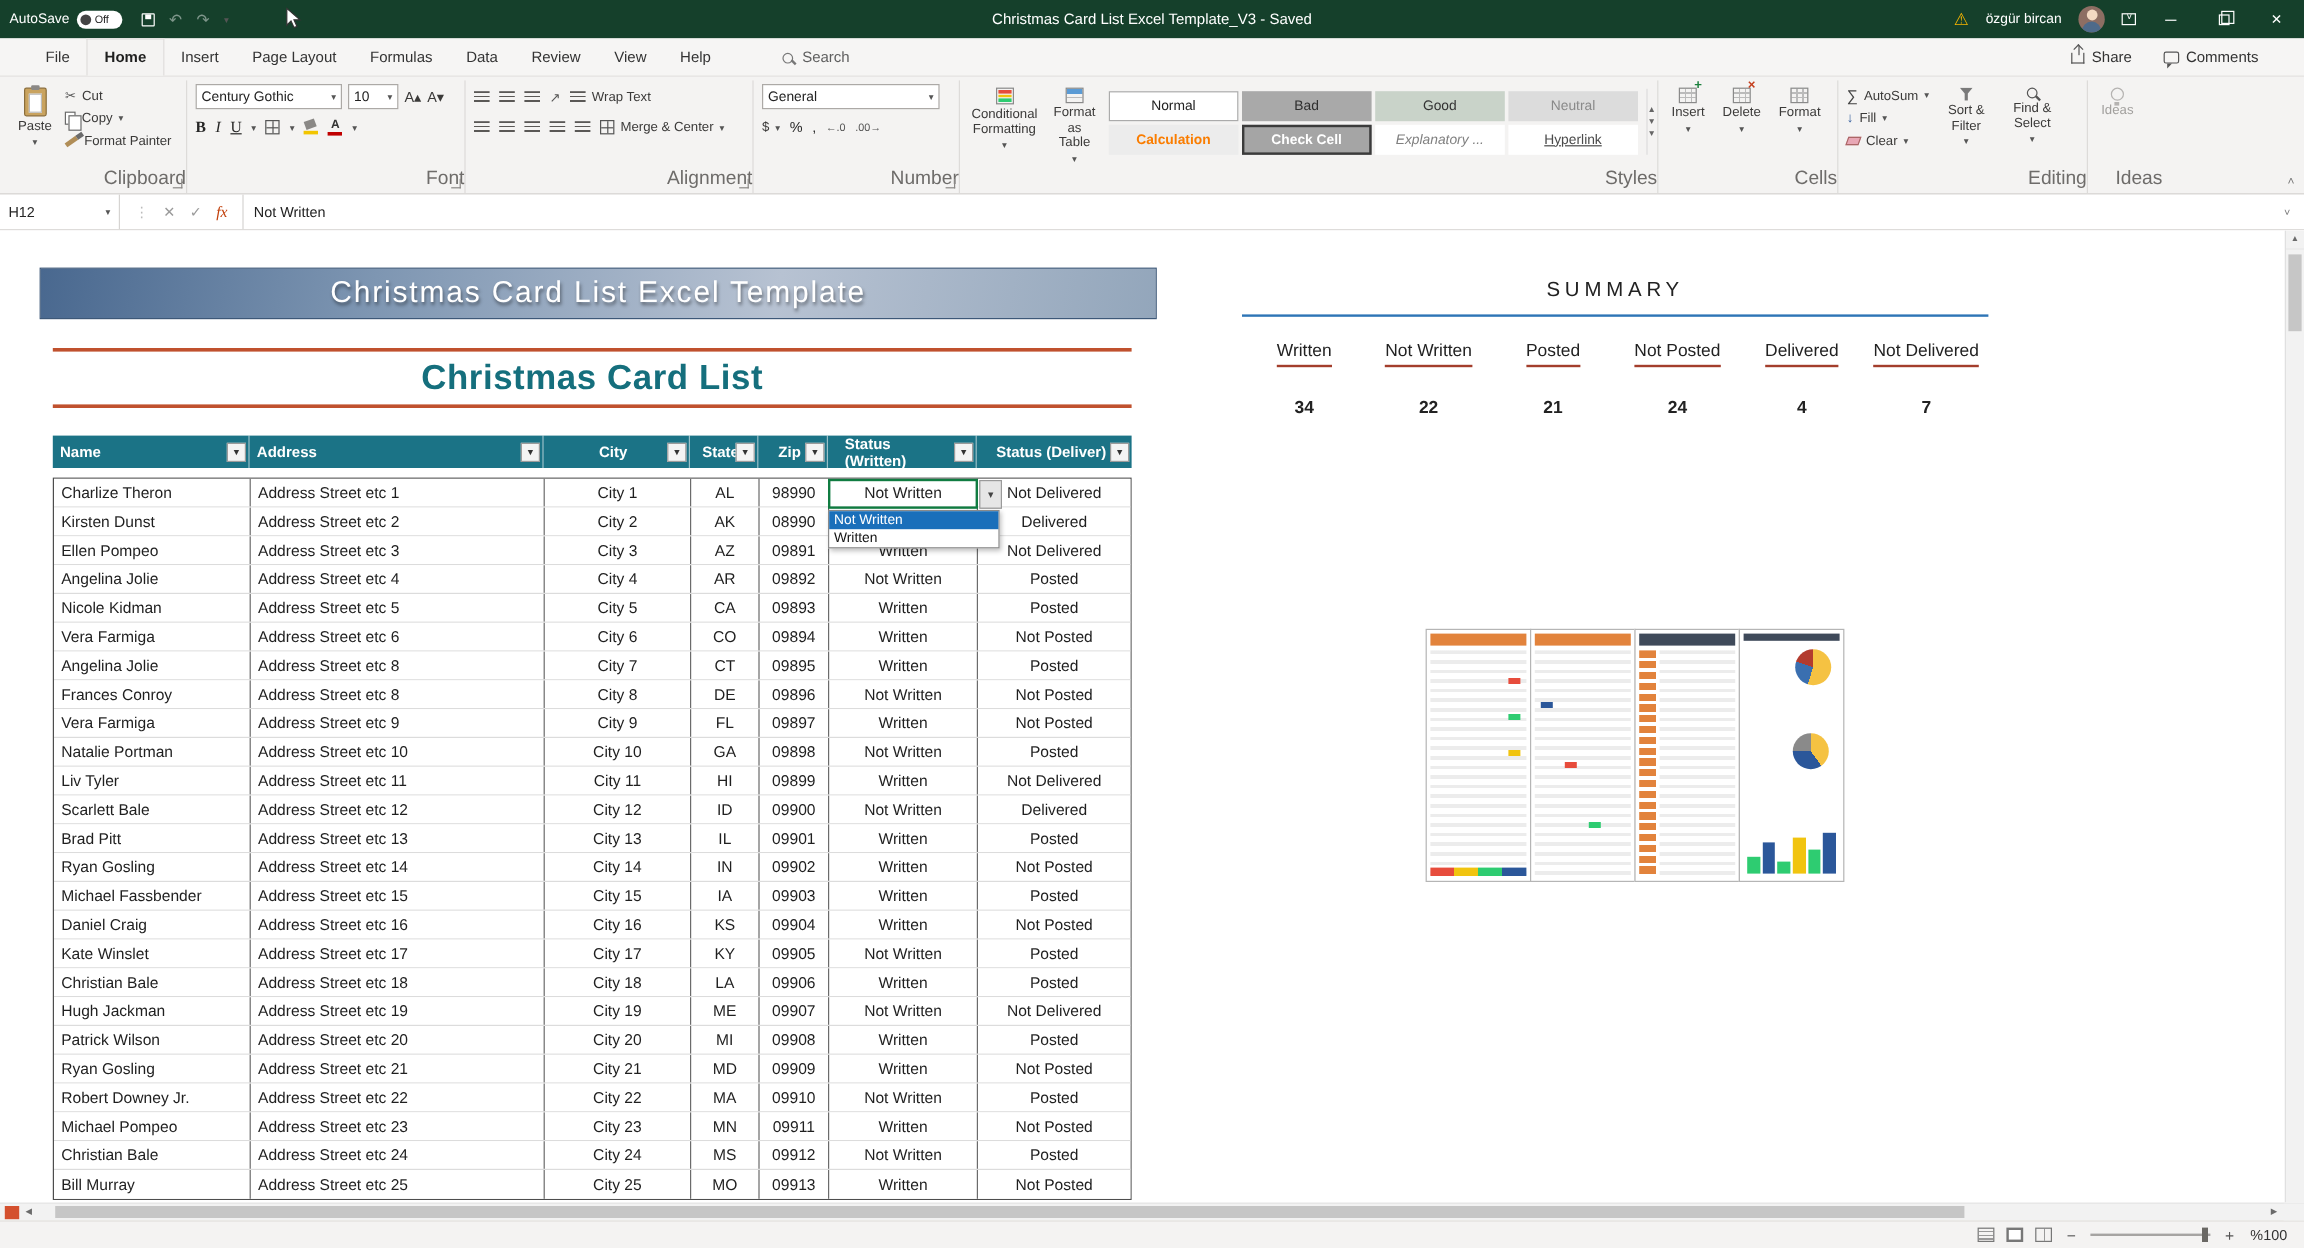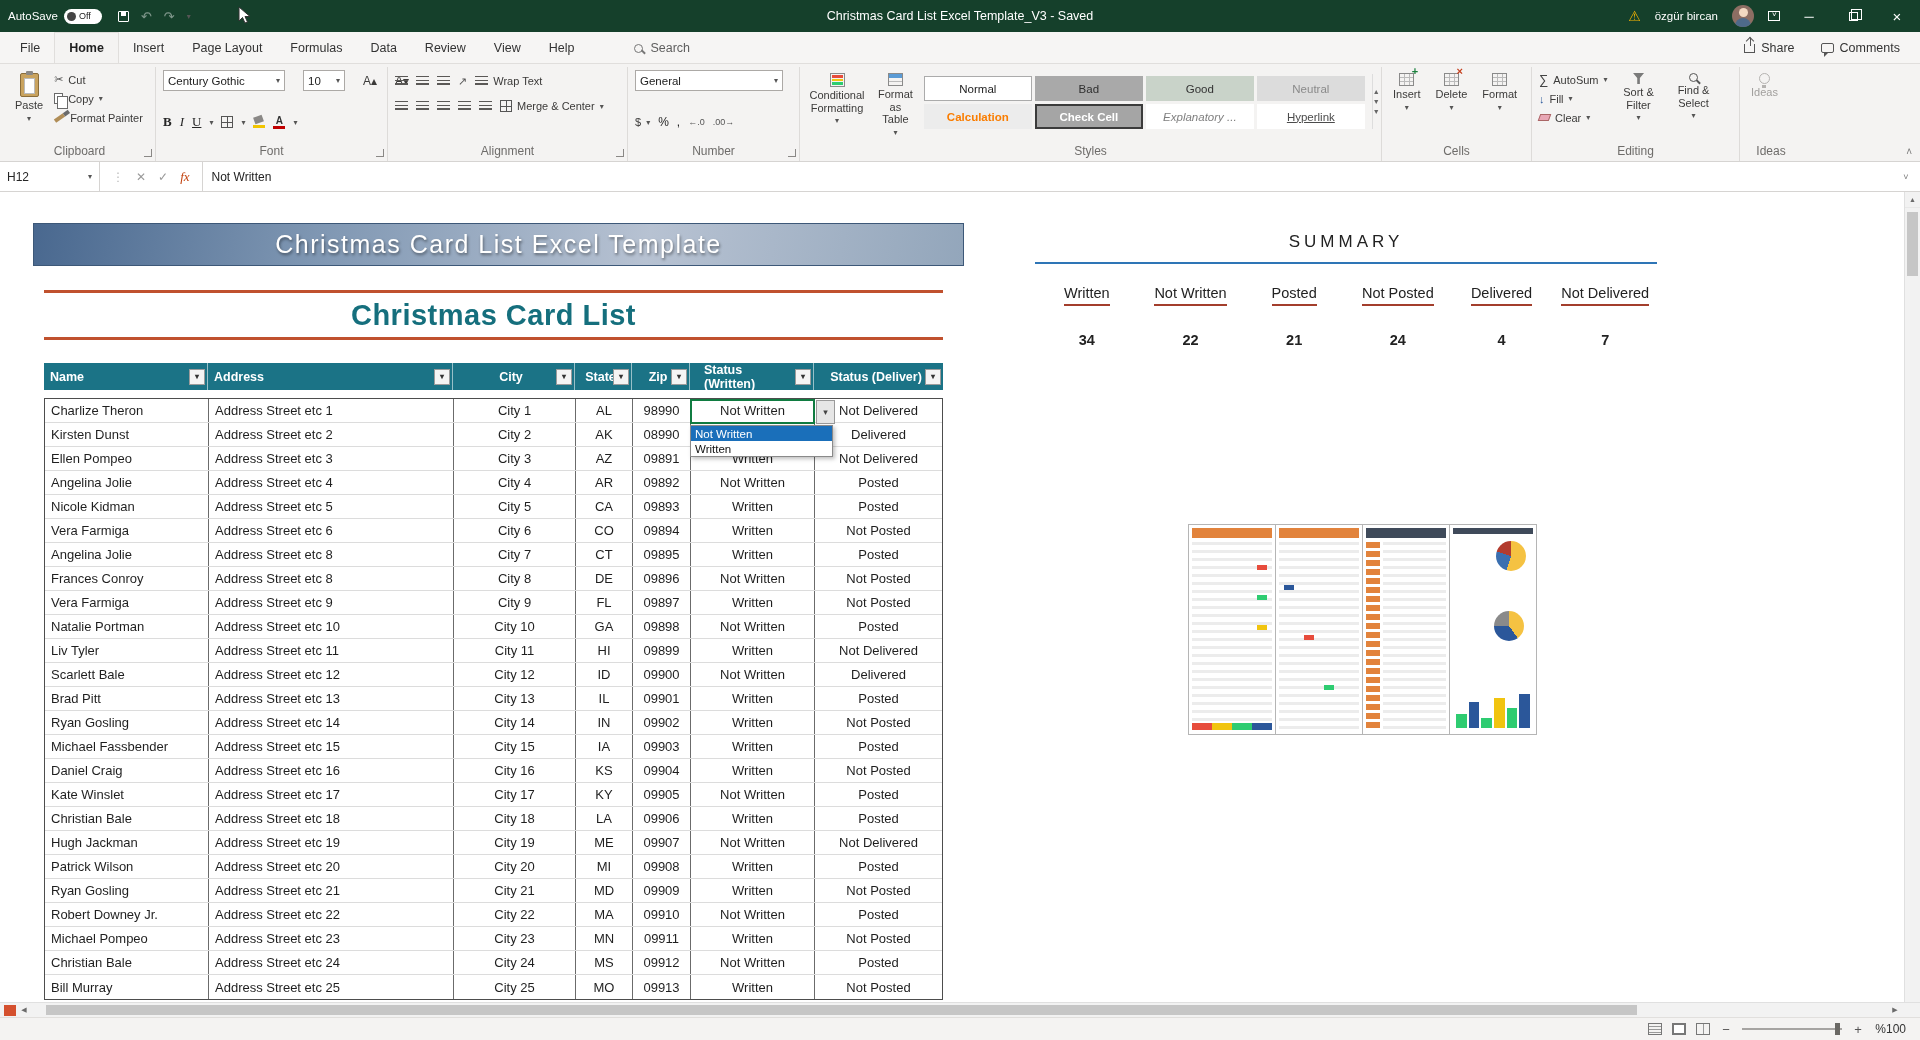--- a/index.html
+++ b/index.html
@@ -22,44 +22,44 @@
   .avatar::before{content:"";position:absolute;width:9px;height:9px;border-radius:50%;background:#f3d9c2;left:6.5px;top:3px}
   .avatar::after{content:"";position:absolute;width:16px;height:9px;border-radius:8px 8px 0 0;background:#4e6a8a;left:3px;bottom:0}
   .wbtn{width:30px;text-align:center;font-size:13px}
   .ic-restore{width:9px;height:9px;border:1px solid #fff;position:relative;display:inline-block}
   .ic-restore::before{content:"";position:absolute;width:9px;height:9px;border:1px solid #fff;left:1px;top:-4px}
   .ic-ribopts{width:12px;height:10px;border:1px solid #fff;display:inline-block;position:relative}
   .ic-ribopts::after{content:"˅";position:absolute;left:3px;top:-2px;font-size:8px}
   .cursor-svg{position:absolute;left:238px;top:6px;z-index:9}
 
   
-  .tabs{height:32px;background:#f6f5f4;display:flex;align-items:flex-end;padding:0 6px;border-bottom:1px solid #e0dedc;position:relative}
+  .tabs{height:32px;background:#f6f5f4;display:flex;align-items:flex-end;padding:0 24px;border-bottom:1px solid #e0dedc;position:relative}
   .tab{padding:8px 14px 8px;font-size:12.5px;color:#333}
   .tab.active{background:#f4f3f2;border:1px solid #e0dedc;border-bottom:none;font-weight:700;color:#1f1f1f}
   .search{display:flex;align-items:center;gap:7px;color:#5f5f5f;margin-left:46px;font-size:12.5px;padding-bottom:8px}
   .ic-mag{width:9px;height:9px;border:1.5px solid #777;border-radius:50%;position:relative;display:inline-block}
   .ic-mag::after{content:"";position:absolute;width:5px;height:1.5px;background:#777;transform:rotate(45deg);right:-4px;bottom:-1px}
   .tr-act{margin-left:auto;display:flex;align-items:center;gap:26px;font-size:12.5px;color:#333;padding:0 14px 8px 0}
   .actbtn{display:flex;align-items:center;gap:6px}
   .ic-share{width:11px;height:9px;border:1px solid #555;border-top:none;position:relative;display:inline-block}
   .ic-share::after{content:"";position:absolute;left:4.5px;top:-6px;width:1.5px;height:8px;background:#555}
   .ic-share::before{content:"";position:absolute;left:2px;top:-6px;width:5px;height:5px;border-left:1.5px solid #555;border-top:1.5px solid #555;transform:rotate(45deg)}
   .ic-comment{width:13px;height:10px;border:1.2px solid #555;border-radius:2px;position:relative;display:inline-block}
   .ic-comment::after{content:"";position:absolute;left:2px;bottom:-4.5px;width:0;height:0;border-left:4px solid #555;border-bottom:4px solid transparent}
 
   
   .ribbon{height:98px;background:#f4f3f2;display:flex;align-items:stretch;padding:3px 4px 0;position:relative;border-bottom:1px solid #d6d4d2}
   .grp{position:relative;padding:3px 7px 18px;border-right:1px solid #dddbd9;display:flex;gap:7px;align-items:flex-start}
-  .grp-label{position:absolute;left:0;right:0;bottom:3px;text-align:center;font-size:12px;color:#6e6c6a}
+  .grp-label{position:absolute;left:0;right:0;bottom:3px;text-align:right;font-size:16px;color:#6e6c6a}
   .dlg{position:absolute;right:3px;bottom:4px;width:8px;height:8px;border-right:1.5px solid #8a8886;border-bottom:1.5px solid #8a8886}
   .vbtn{display:flex;flex-direction:column;align-items:center;gap:2px;padding:3px 4px;font-size:11px;color:#3b3a39;text-align:center;line-height:1.15}
   .car{font-size:8px;color:#555}
   .srow{display:flex;align-items:center;gap:5px;font-size:11px;color:#3b3a39;height:19px;white-space:nowrap}
   .combo{height:21px;background:#fff;border:1px solid #aca9a6;display:flex;align-items:center;justify-content:space-between;padding:0 4px;font-size:11.5px;color:#222;white-space:nowrap;overflow:hidden}
-  .frow{display:flex;align-items:center;gap:18px;margin-bottom:20px}
+  .frow{display:flex;align-items:center;gap:5px;margin-bottom:4px}
   .irow{display:flex;align-items:center;gap:8px;height:22px}
   .bB{font-weight:700;font-family:"Liberation Serif",serif;font-size:13px}
   .bI{font-style:italic;font-family:"Liberation Serif",serif;font-size:13px}
   .bU{text-decoration:underline;font-family:"Liberation Serif",serif;font-size:13px}
   .fbig{font-size:12px;color:#3b3a39}
   .il{width:13px;height:10px;background:repeating-linear-gradient(to bottom,#5a5856 0 1.4px,transparent 1.4px 3.6px);display:inline-block}
   .ic-borders{width:12px;height:12px;border:1px solid #555;position:relative;display:inline-block}
   .ic-borders::before{content:"";position:absolute;left:50%;top:0;bottom:0;width:1px;background:#555}
   .ic-borders::after{content:"";position:absolute;top:50%;left:0;right:0;height:1px;background:#555}
   .ic-fill{width:12px;height:12px;position:relative;display:inline-block}

